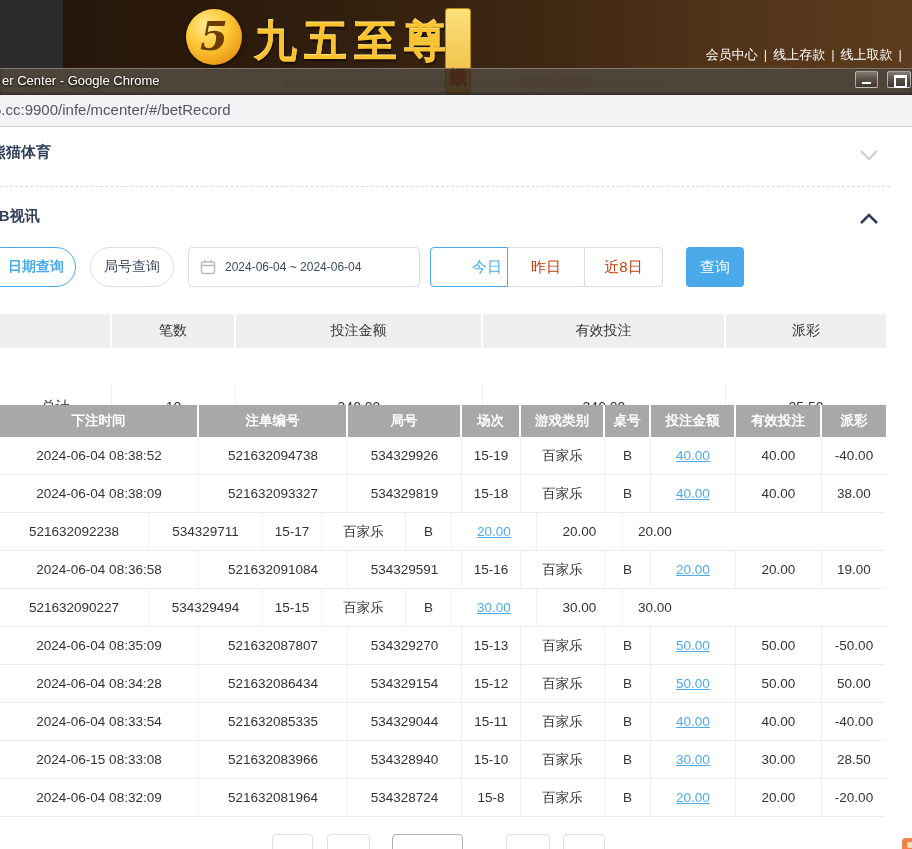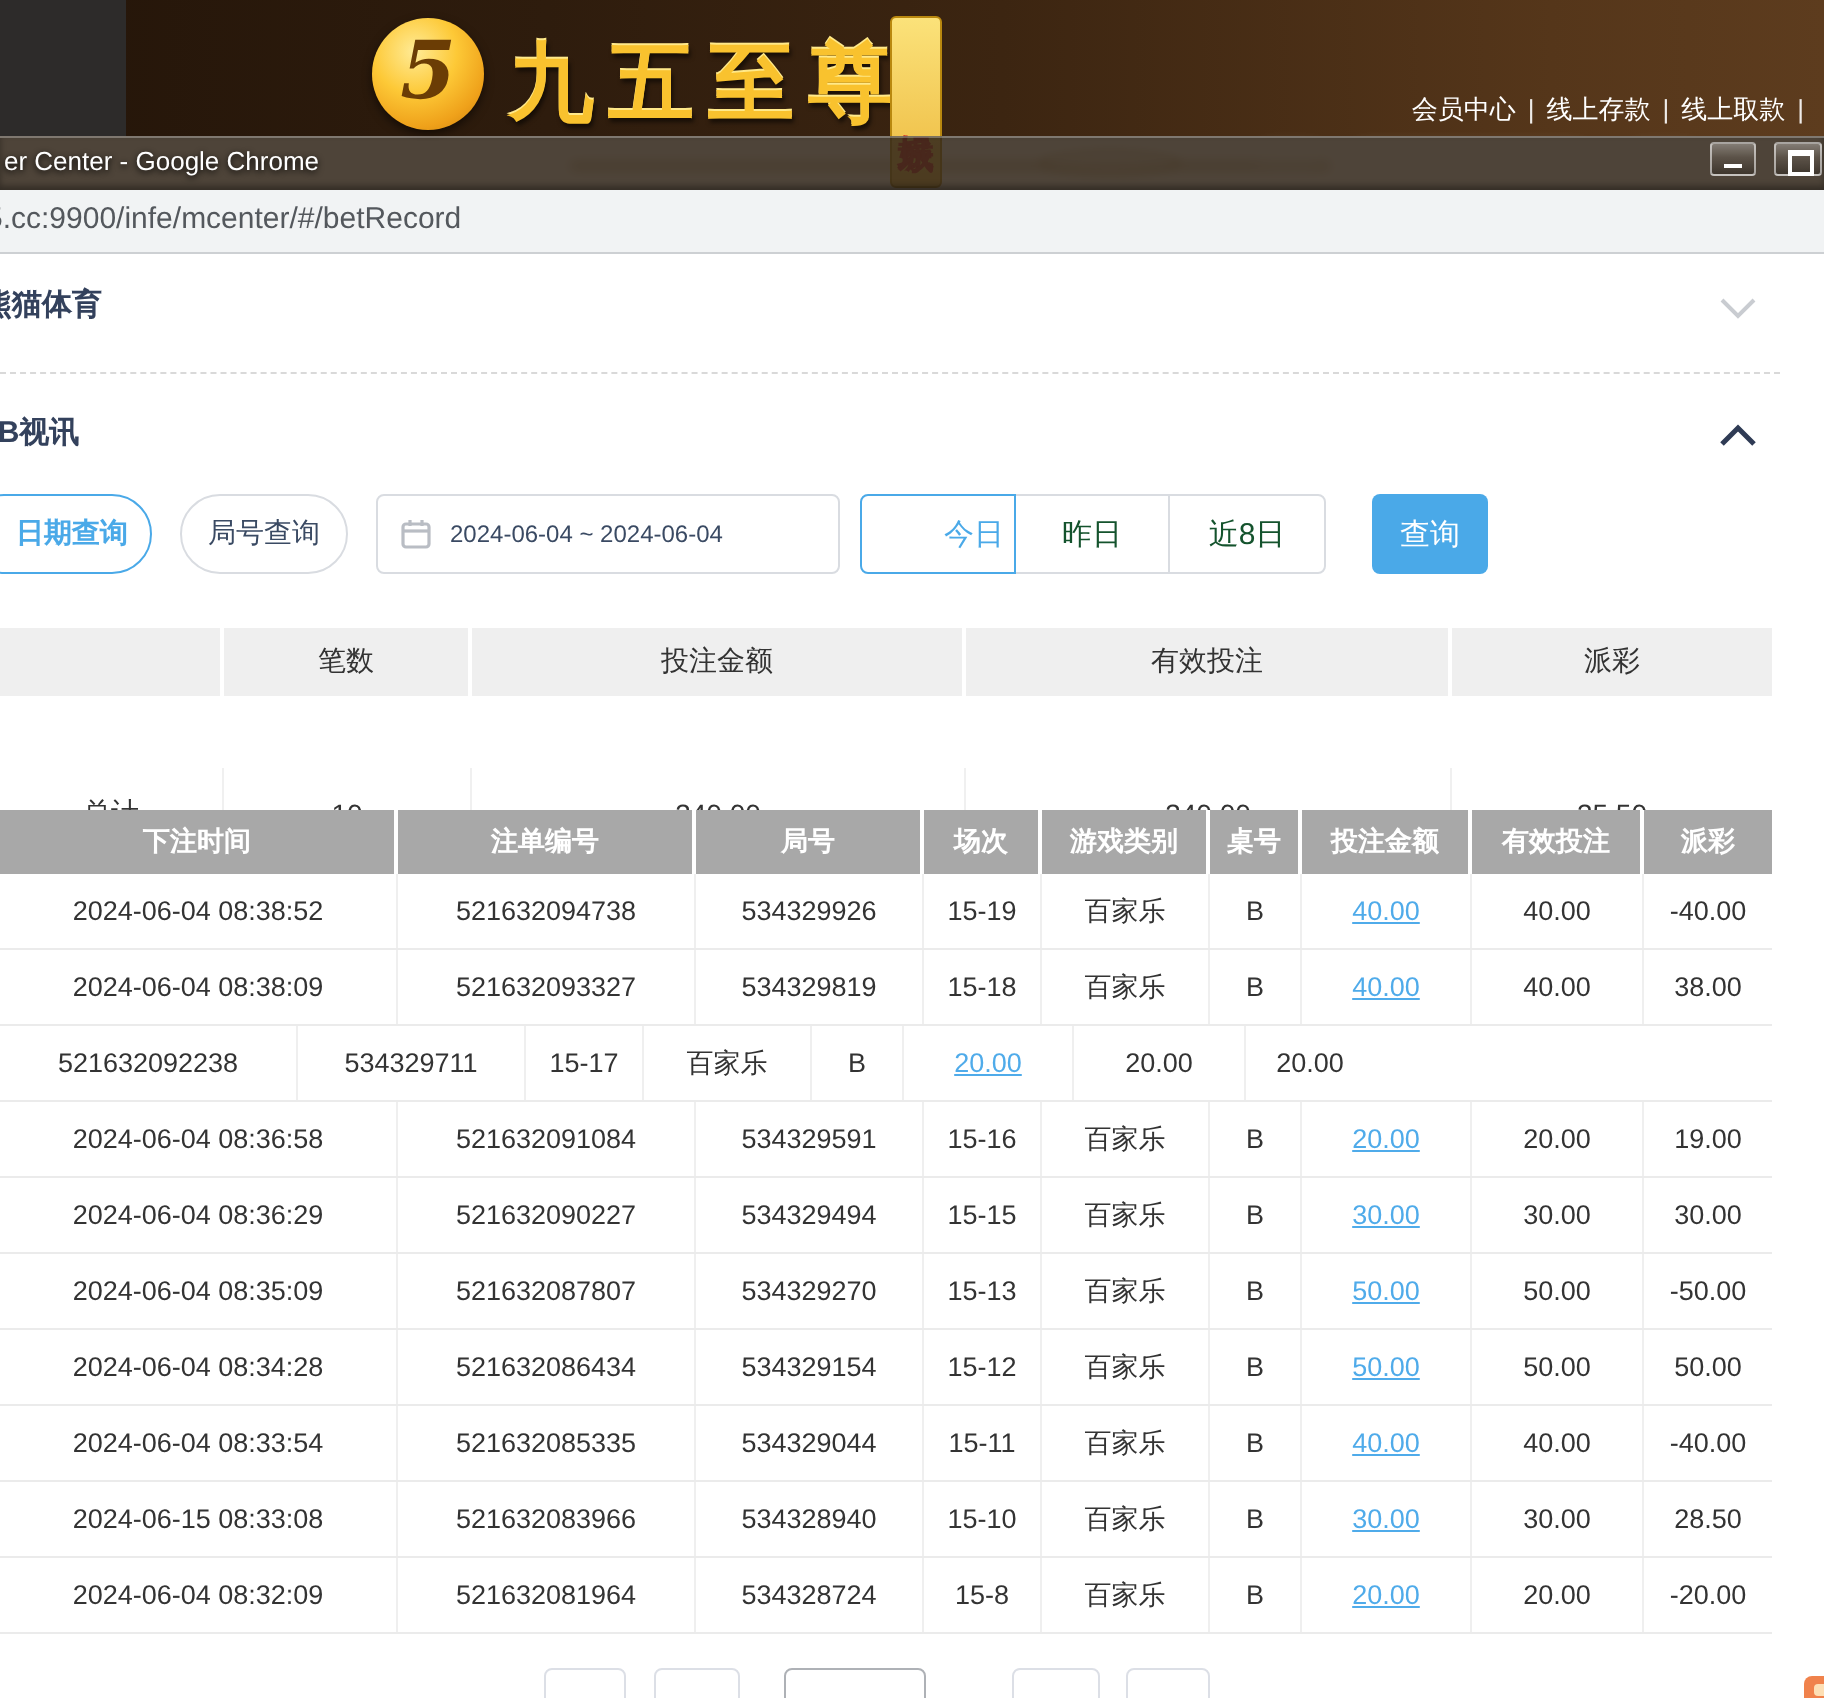--- a/index.html
+++ b/index.html
@@ -67,21 +67,21 @@
     align-items:center; justify-content:center; font-size:14px; cursor:pointer; }
   .pill-date { left:-18px; width:94px; border:1px solid #4aa9e8; border-radius:20px;
     color:#4aa9e8; font-weight:bold; padding-left:14px; }
   .pill-round { left:90px; width:84px; border:1px solid #d9dce1; border-radius:20px; color:#3a4a63; }
   .date-input { position:absolute; left:188px; top:247px; width:232px; height:40px;
     border:1px solid #d9dce1; border-radius:4px; background:#fff; display:flex; align-items:center; cursor:pointer; }
   .cal-icon { margin-left:11px; display:flex; }
   .date-text { margin-left:9px; font-size:12px; color:#3a4a63; white-space:nowrap; }
   .btn-group { position:absolute; left:430px; top:247px; display:flex; }
   .grp-btn { width:78px; height:40px; border:1px solid #d9dce1; background:#fff; display:flex;
-    align-items:center; justify-content:center; font-size:15px; color:#14532d; margin-left:-1px;
+    align-items:center; justify-content:center; font-size:15px; color:#c2410c; margin-left:-1px;
     cursor:pointer; position:relative; }
   .grp-btn:first-child { margin-left:0; border-radius:4px 0 0 4px; }
   .grp-btn:last-child { width:79px; border-radius:0 4px 4px 0; }
   .grp-btn.active { border-color:#4aa9e8; color:#4aa9e8; z-index:1;padding-left:36px; }
   .search-btn { position:absolute; left:686px; top:247px; width:58px; height:40px; background:#4aa9e8;
     border-radius:4px; color:#fff; font-size:15px; display:flex; align-items:center; justify-content:center;
     cursor:pointer; border:none; }
 
   
   .sum-table { position:absolute; left:0; top:314px; width:886px; }
@@ -262,21 +262,20 @@
           <div class="cell c3">15-16</div>
           <div class="cell c4">百家乐</div>
           <div class="cell c5">B</div>
           <div class="cell c6">
             <a class="amt" href="#">20.00</a>
           </div>
           <div class="cell c7">20.00</div>
           <div class="cell c8">19.00</div>
         </div>
         <div class="bt-row">
-          <div class="cell c0">2024-06-04 08:36:29</div>
           <div class="cell c1">521632090227</div>
           <div class="cell c2">534329494</div>
           <div class="cell c3">15-15</div>
           <div class="cell c4">百家乐</div>
           <div class="cell c5">B</div>
           <div class="cell c6">
             <a class="amt" href="#">30.00</a>
           </div>
           <div class="cell c7">30.00</div>
           <div class="cell c8">30.00</div>

